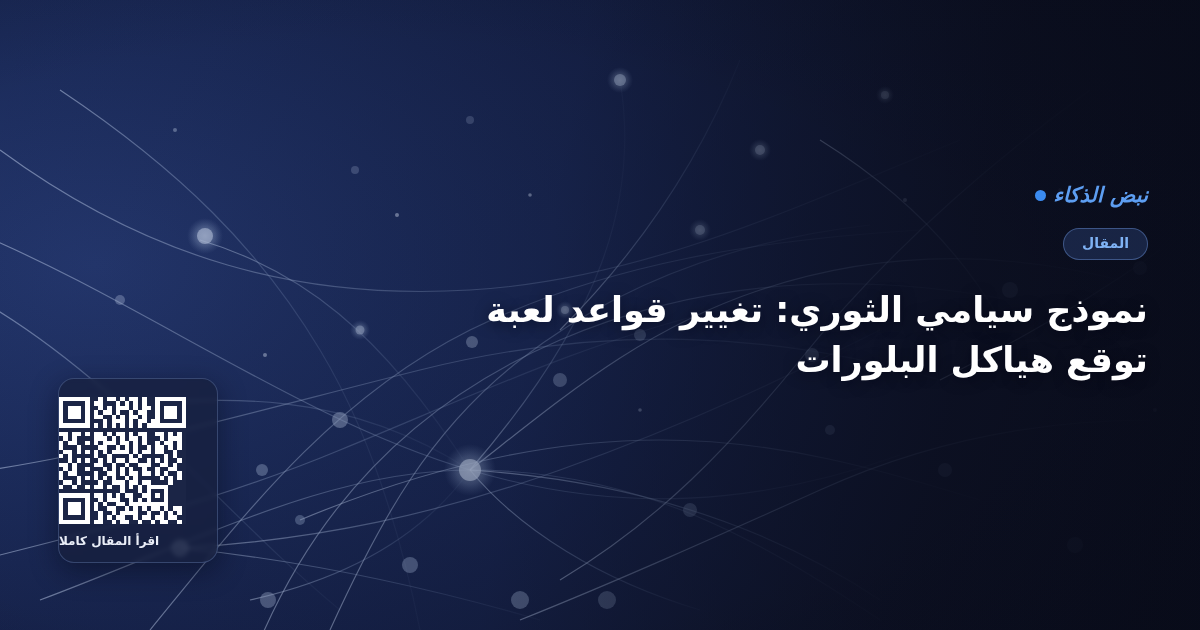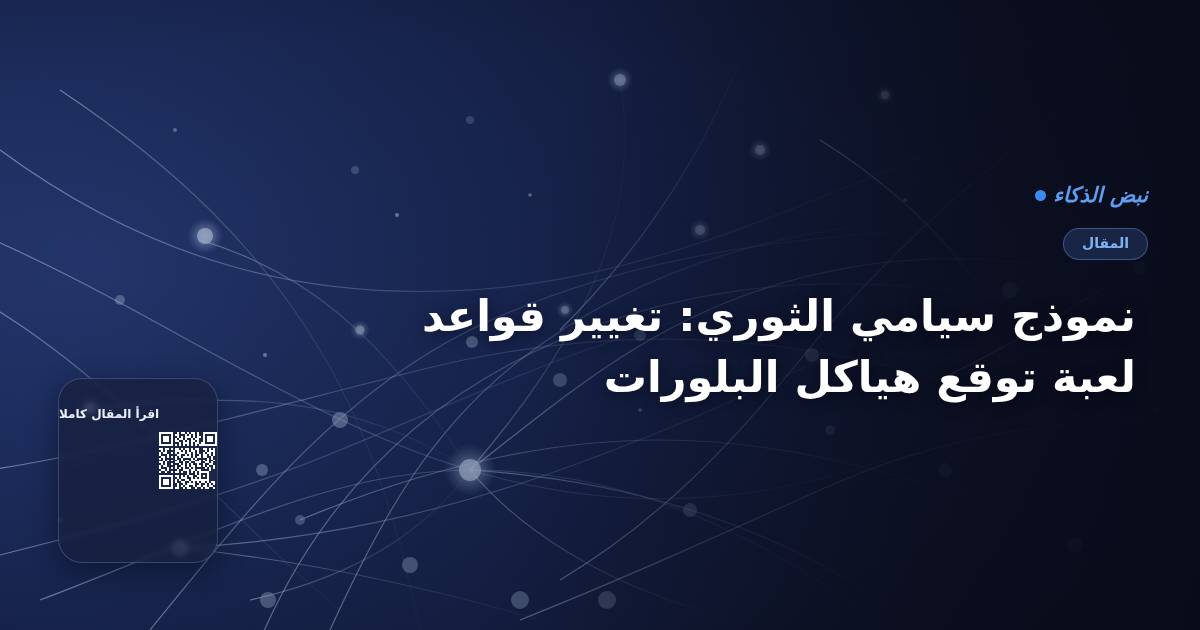--- a/index.html
+++ b/index.html
@@ -77,44 +77,44 @@
     border:1px solid rgba(107,146,214,0.45);
     color:#7fb2f4;
     font-size:14px;
     font-weight:700;
     line-height:1.1;
   }
 
   .headline{
     margin-top:26px;
     color:#ffffff;
-    font-size:43px;
+    font-size:35px;
     font-weight:700;
     line-height:1.42;
     letter-spacing:0;
     text-shadow:0 2px 14px rgba(3,6,18,0.55);
     max-width:740px;
-    margin-right:12px;
+    margin-right:0;
     margin-left:auto;
   }
 
   
   .qr-card{
     position:absolute;
     left:58px;
     top:378px;
     width:160px;
     height:185px;
-    border-radius:24px;
+    border-radius:16px;
     background:rgba(22,31,60,0.72);
     border:1px solid rgba(130,160,215,0.30);
     box-shadow:0 8px 28px rgba(4,7,20,0.45);
     display:flex;
-    flex-direction:row;
-    align-items:flex-start;
+    flex-direction:column;
+    align-items:flex-end;
     justify-content:flex-start;
     padding-top:18px;
     box-sizing:border-box;
     backdrop-filter:blur(2px);
   }
   .qr-img{
     width:127px;height:127px;
     display:block;
   }
   .qr-caption{

